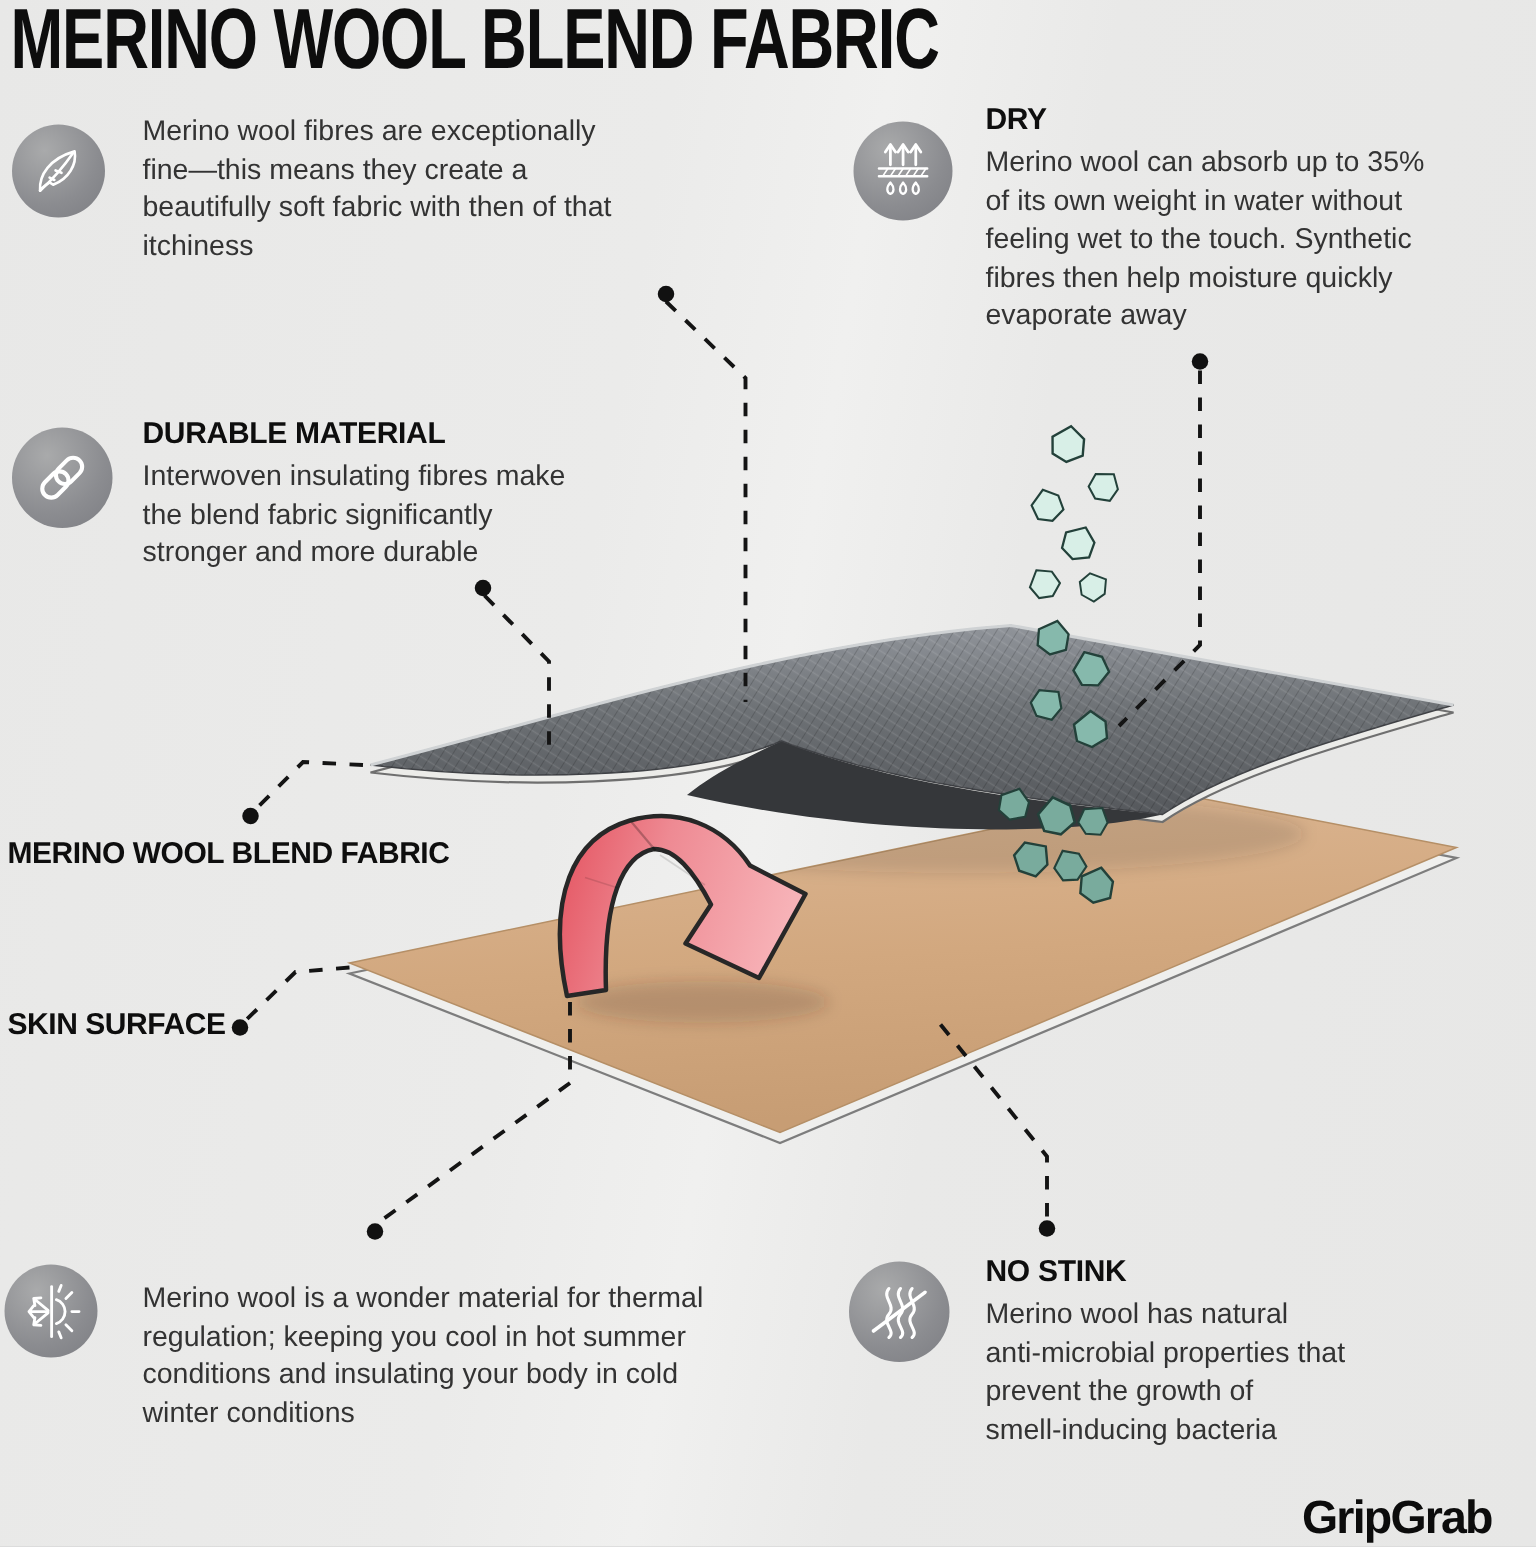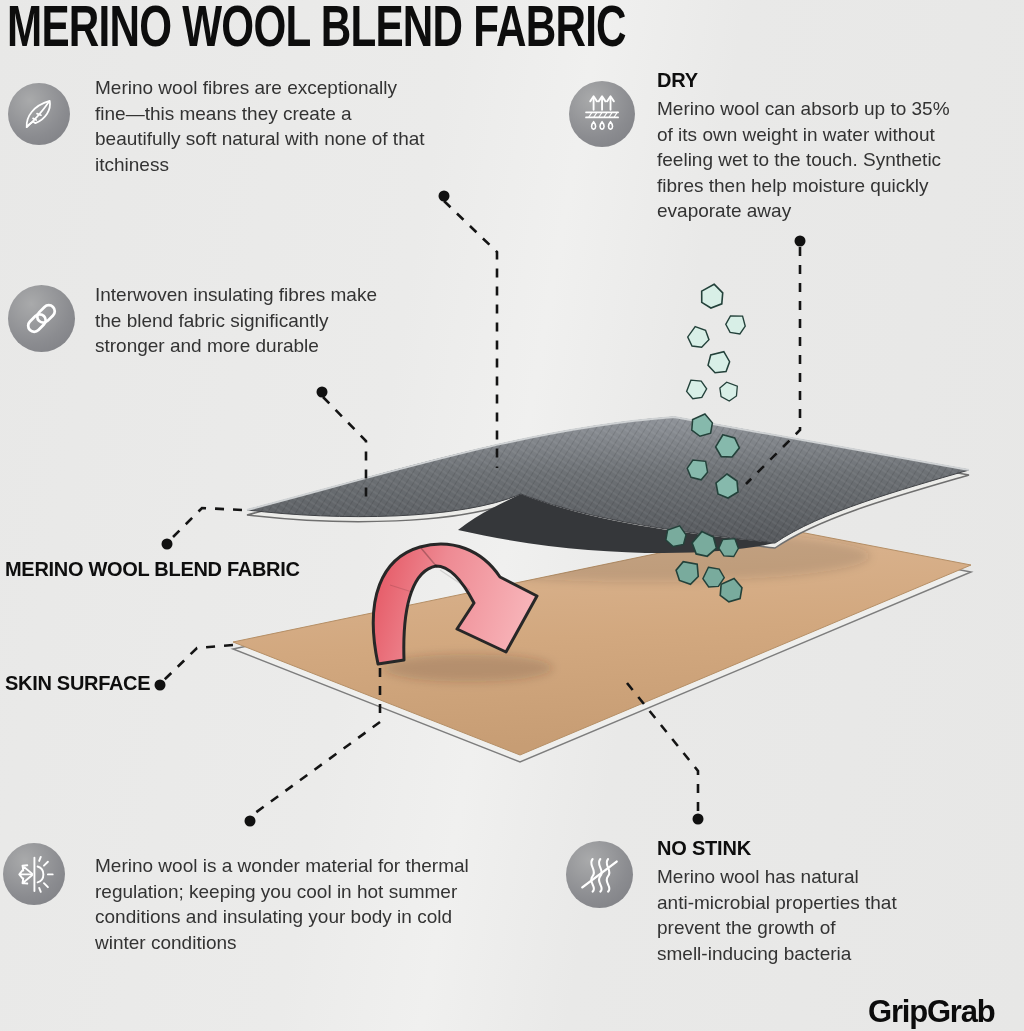--- a/index.html
+++ b/index.html
@@ -138,21 +138,21 @@
         <g class="glyph" stroke-width="2.2">
       <path d="M16,48 C15,35 24,21 45,15 C47,26 40,38 27,43 L24,41 C21,43 18,45 16,48 Z"></path>
       <path d="M16,48 C25,40 35,29 44,16"></path>
       <path d="M24,37 L28,39 M29,31 L34,33"></path>
     </g>
       </svg>
   </div>
   <div class="abs" style="left:95px;top:71px;">
     <div class="sec-body" style="margin-top:4px;">Merino wool fibres are exceptionally
 fine—this means they create a
-beautifully soft natural with none of that
+beautifully soft fabric with then of that
 itchiness</div>
   </div>
 
   <div class="abs icon-circle" style="left:569px;top:81px;width:66px;height:66px;">
     <svg viewBox="0 0 64 64">
         <g class="glyph">
       <path stroke-width="2.2" d="M22,27 V13 M32,27 V13 M42,27 V13"></path>
       <path stroke-width="2.2" d="M18,17 L22,11 L26,17 M28,17 L32,11 L36,17 M38,17 L42,11 L46,17"></path>
       <path stroke-width="2" d="M13,30 H51 M13,36 H51"></path>
       <path stroke-width="1.3" d="M16,36 L20,30 M22,36 L26,30 M28,36 L32,30 M34,36 L38,30 M40,36 L44,30 M46,36 L50,30"></path>
@@ -173,20 +173,21 @@
 
   <div class="abs icon-circle" style="left:8px;top:285px;width:67px;height:67px;">
     <svg viewBox="0 0 64 64">
         <g class="glyph" stroke-width="3.2" transform="rotate(-45 32 32)">
       <rect x="13" y="25" width="23" height="14" rx="7"></rect>
       <rect x="28" y="25" width="23" height="14" rx="7"></rect>
     </g>
       </svg>
   </div>
   <div class="abs" style="left:95px;top:278px;">
+    <div class="sec-heading">DURABLE MATERIAL</div>
     <div class="sec-body" style="margin-top:4px;">Interwoven insulating fibres make
 the blend fabric significantly
 stronger and more durable</div>
   </div>
 
   <div class="abs diagram-label" style="left:5px;top:558px;">MERINO WOOL BLEND FABRIC</div>
   <div class="abs diagram-label" style="left:5px;top:672px;">SKIN SURFACE</div>
 
   <div class="abs icon-circle" style="left:3px;top:843px;width:62px;height:62px;">
     <svg viewBox="0 0 64 64">

